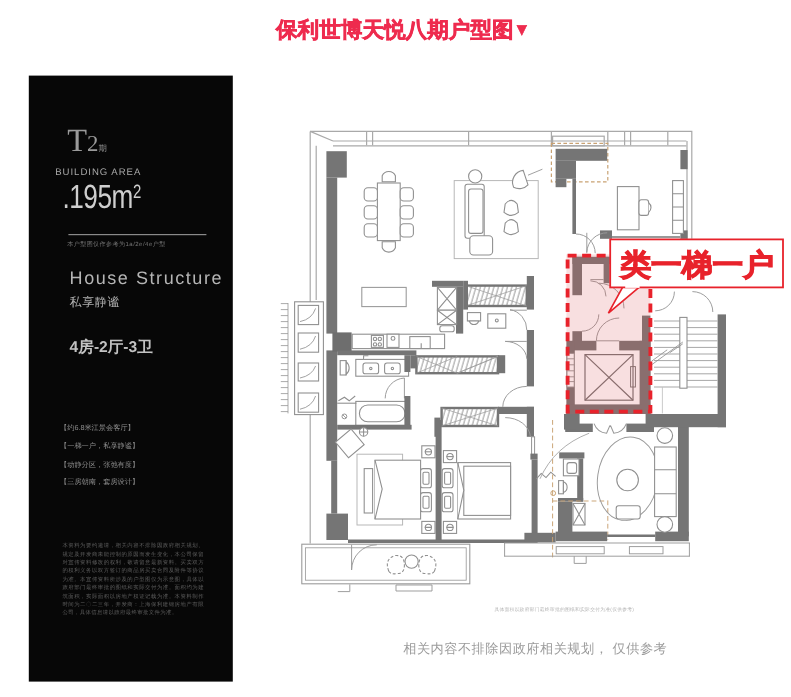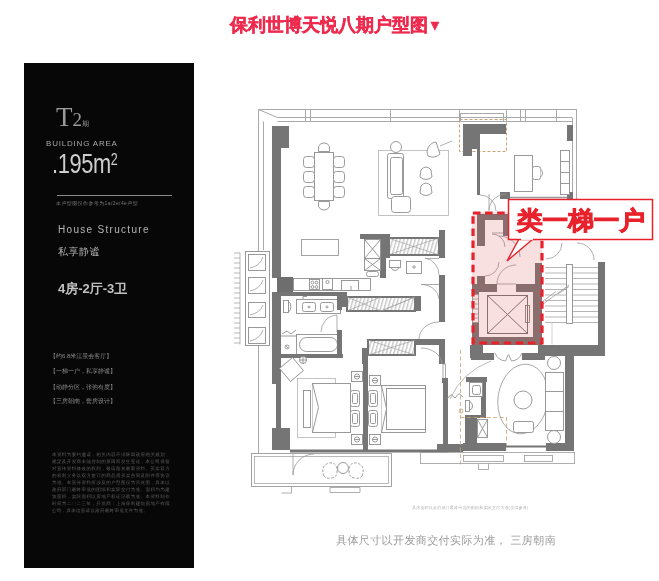--- a/index.html
+++ b/index.html
@@ -17,21 +17,21 @@
   <div class="abs" style="left:32px;top:39px;color:#9a9a9a;font-family:'Liberation Serif',serif;font-size:27px;">T<span style="font-size:19px;">2<span style="font-size:7px;">期</span></span></div>
 
   <div class="abs" style="left:22px;top:76px;color:#a8a8a8;font-size:8px;letter-spacing:0.8px;">BUILDING AREA</div>
 
   <div class="abs" style="left:28px;top:85px;color:#cecece;font-size:28px;font-weight:400;letter-spacing:-0.5px;transform:scaleX(0.78);transform-origin:0 0;white-space:nowrap;">.195m<span style="font-size:16px;vertical-align:8px;">2</span></div>
 
   <div class="abs" style="left:33px;top:132px;width:115px;height:1px;background:#8a8a8a;"></div>
 
   <div class="abs" style="left:32px;top:137px;color:#777;font-size:5px;letter-spacing:0.4px;">本户型图仅作参考为1a/2e/4e户型</div>
 
-  <div class="abs" style="left:34px;top:161px;color:#b5b5b5;font-size:10px;letter-spacing:1.3px;">House Structure</div>
+  <div class="abs" style="left:34px;top:161px;color:#b5b5b5;font-size:15px;letter-spacing:1.3px;">House Structure</div>
 
   <div class="abs" style="left:34px;top:182px;color:#b0b0b0;font-size:10px;letter-spacing:0.5px;">私享静谧</div>
 
   <div class="abs" style="left:34px;top:217px;color:#c2c2c2;font-size:13px;font-weight:bold;">4房-2厅-3卫</div>
 
   <div class="abs" style="left:26px;top:289px;color:#8d8d8d;font-size:6px;">【约6.8米江景会客厅】</div>
 
   <div class="abs" style="left:26px;top:304px;color:#8d8d8d;font-size:6px;">【一梯一户，私享静谧】</div>
 
   <div class="abs" style="left:26px;top:320px;color:#8d8d8d;font-size:6px;">【动静分区，张弛有度】</div>
@@ -480,13 +480,13 @@
 
 <rect x="508.5" y="199.5" width="144" height="40" fill="#fff" stroke="#e8222b" stroke-width="1.5"></rect>
 <path d="M521,238.4 L533,238.4" stroke="#fff" stroke-width="3"></path>
 
 <text x="517" y="229" font-family="Liberation Sans, sans-serif" font-size="25" font-weight="bold" fill="#e8222b" stroke="#e8222b" stroke-width="0.9" textLength="128" lengthAdjust="spacingAndGlyphs">类一梯一户</text>
 
 </svg>
 
 <div class="abs" style="left:412px;top:505px;color:#b4b4b4;font-size:4px;letter-spacing:0.2px;">具体面积以政府部门最终审批的图纸和实际交付为准(仅供参考)</div>
 
-<div class="abs" style="left:336px;top:533px;color:#9b9b9b;font-size:11px;letter-spacing:0.4px;">具体尺寸以开发商交付实际为准， 三房朝南</div>
+<div class="abs" style="left:336px;top:533px;color:#9b9b9b;font-size:11px;letter-spacing:0.4px;">相关内容不排除因政府相关规划， 仅供参考</div>
 
 </body></html>

